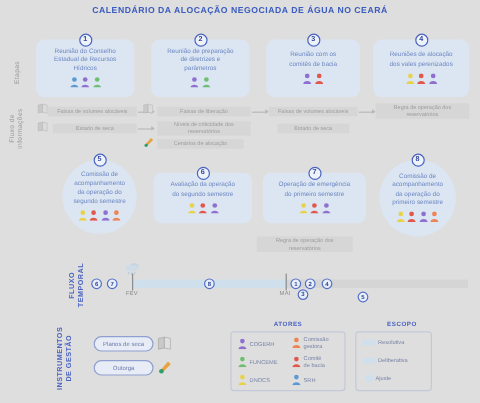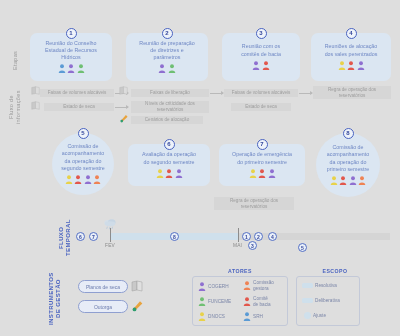--- a/index.html
+++ b/index.html
@@ -114,20 +114,21 @@
     position: absolute; border: .8px solid #8f9fd0; border-radius: 9px;
     background: #e7ecf7; color: #6c7cae; font-size: 5px;
     display: flex; align-items: center; justify-content: center;
   }
 </style>
 </head>
 <body>
 
 <div id="page">
 
+  <div class="title">CALENDÁRIO DA ALOCAÇÃO NEGOCIADA DE ÁGUA NO CEARÁ</div>
 
   <div class="vlabel" style="left:12px; top:40px; height:40px;">Etapas</div>
   <div class="vlabel" style="left:8px; top:86px; height:42px; white-space:pre-line; line-height:1.2;">Fluxo de
 informações</div>
   <div class="vlabel blue" style="left:58px; top:218px; height:40px; white-space:pre-line; line-height:1.2;">FLUXO
 TEMPORAL</div>
   <div class="vlabel blue" style="left:48px; top:268px; height:62px; white-space:pre-line; line-height:1.2;">INSTRUMENTOS
 DE GESTÃO</div>
 
   <div class="card" style="left:30px; top:33px; width:82px; height:48px;">

